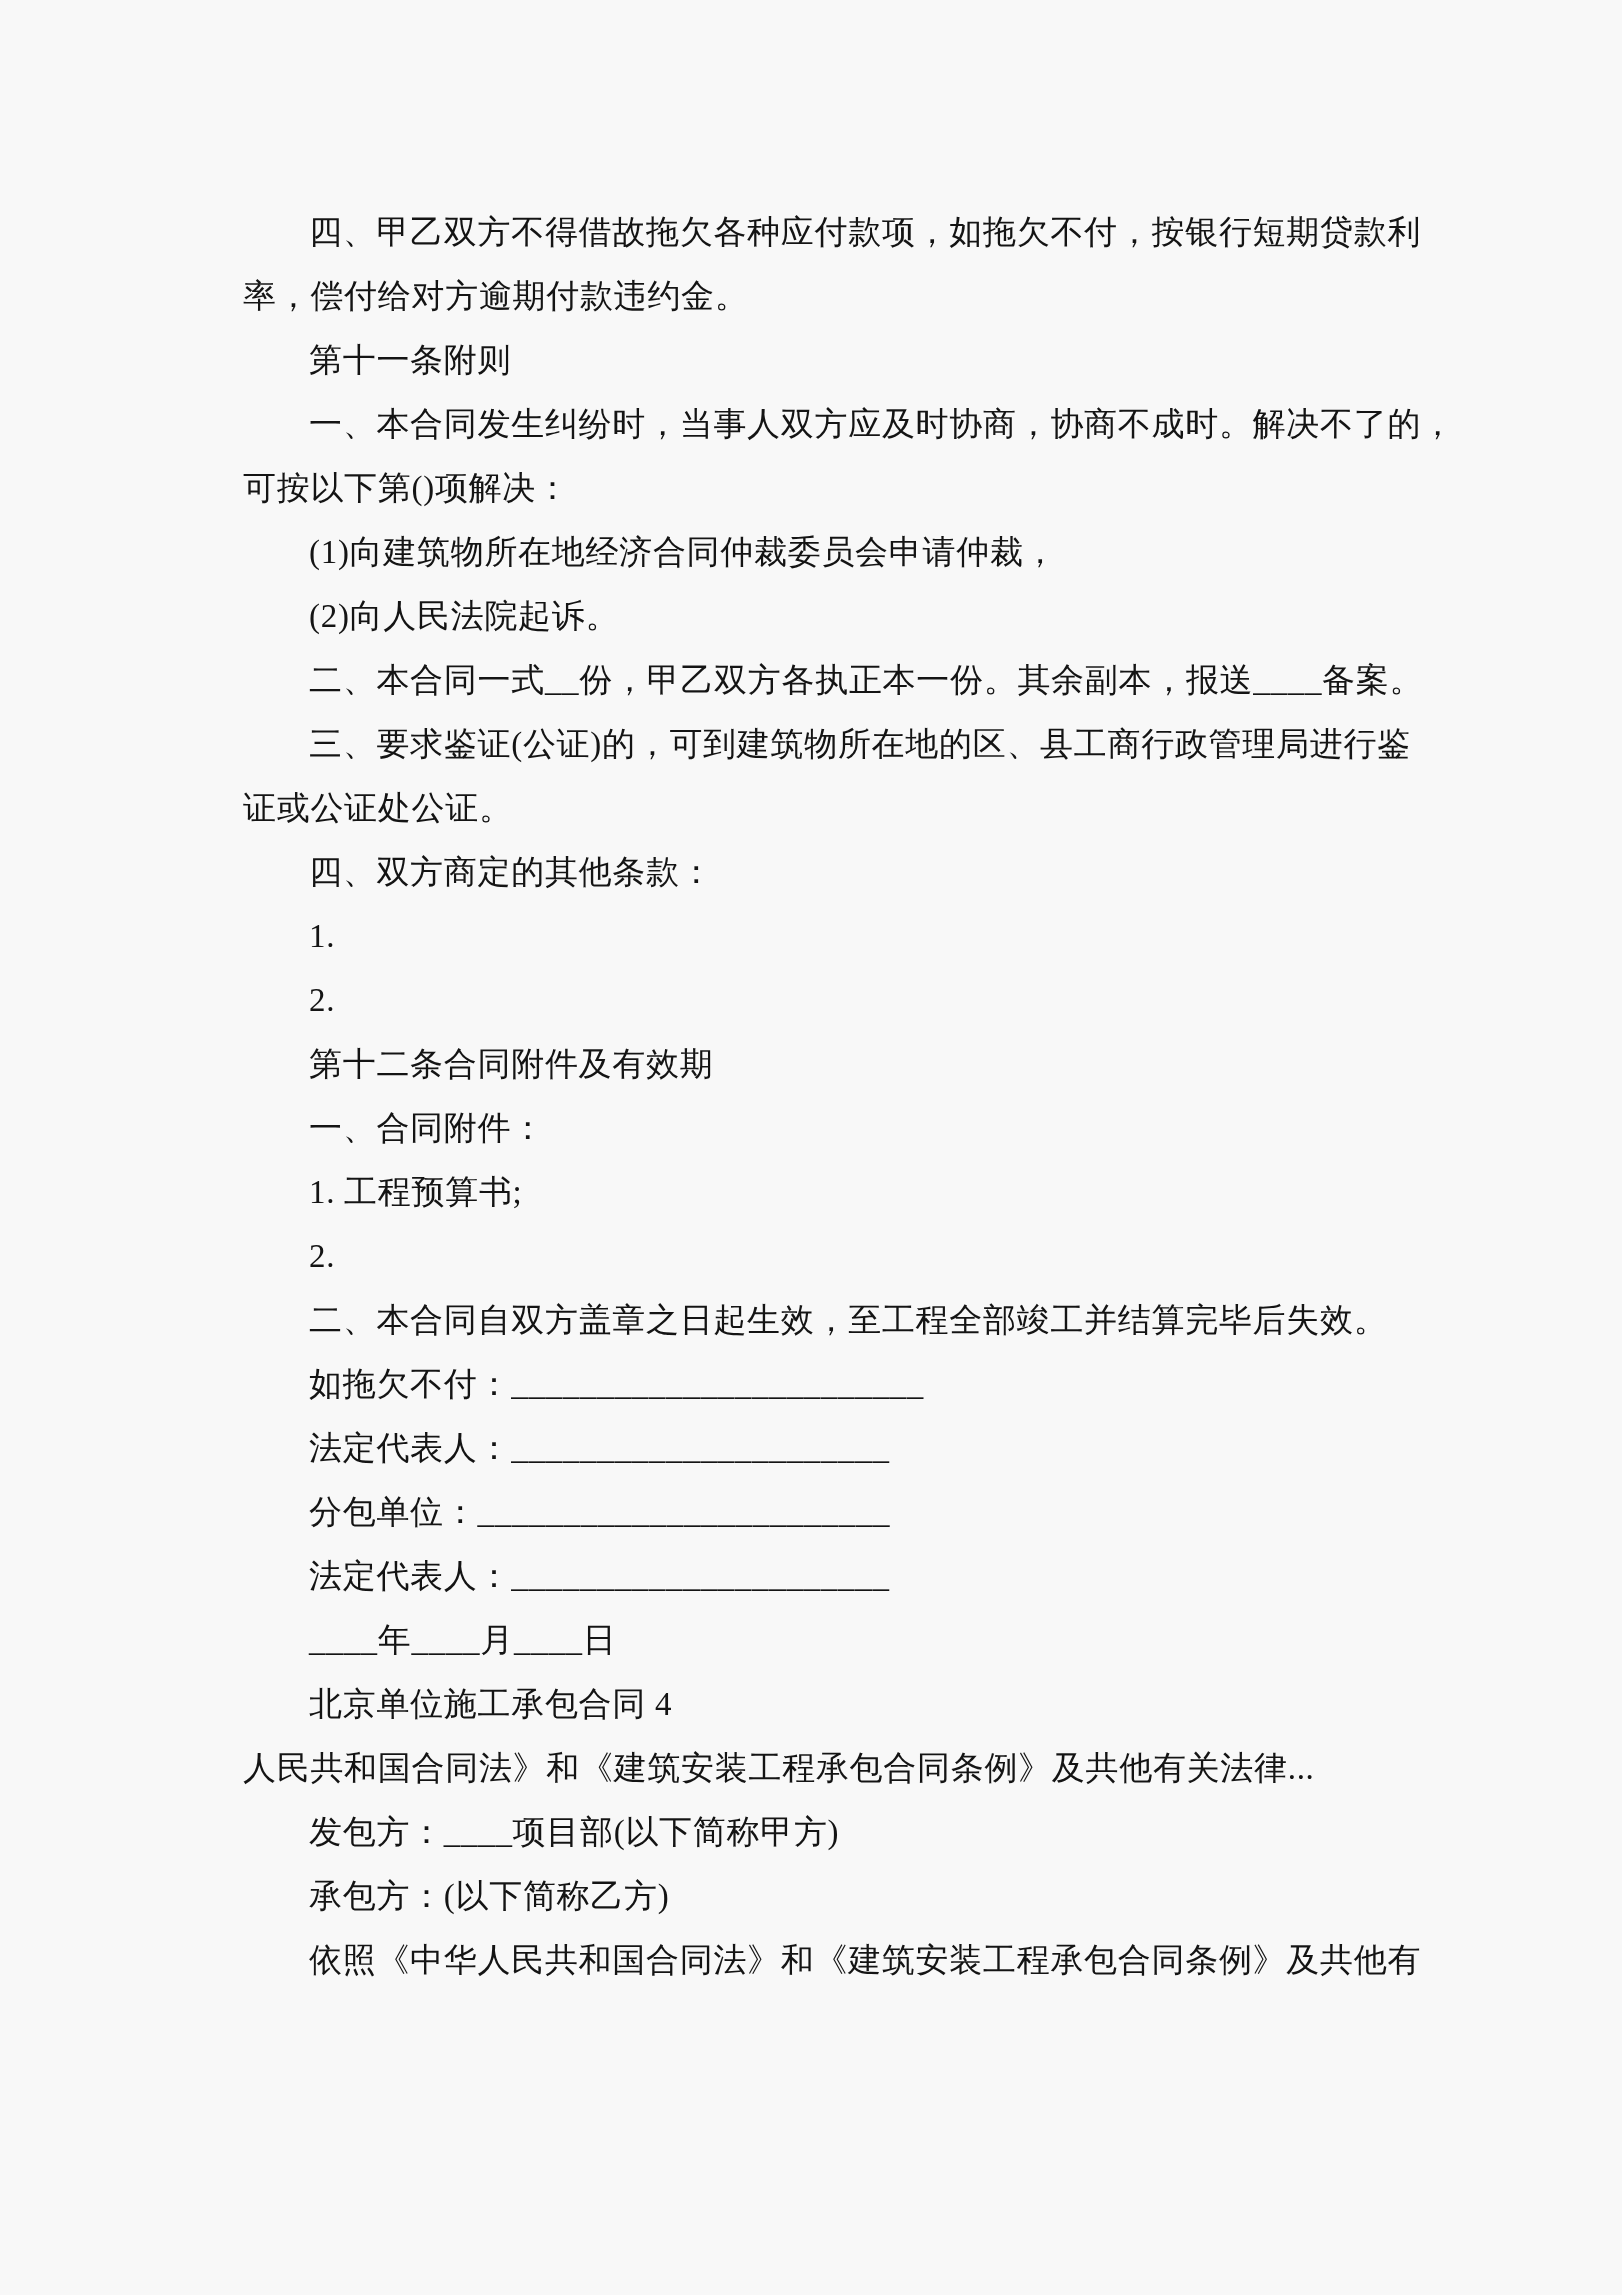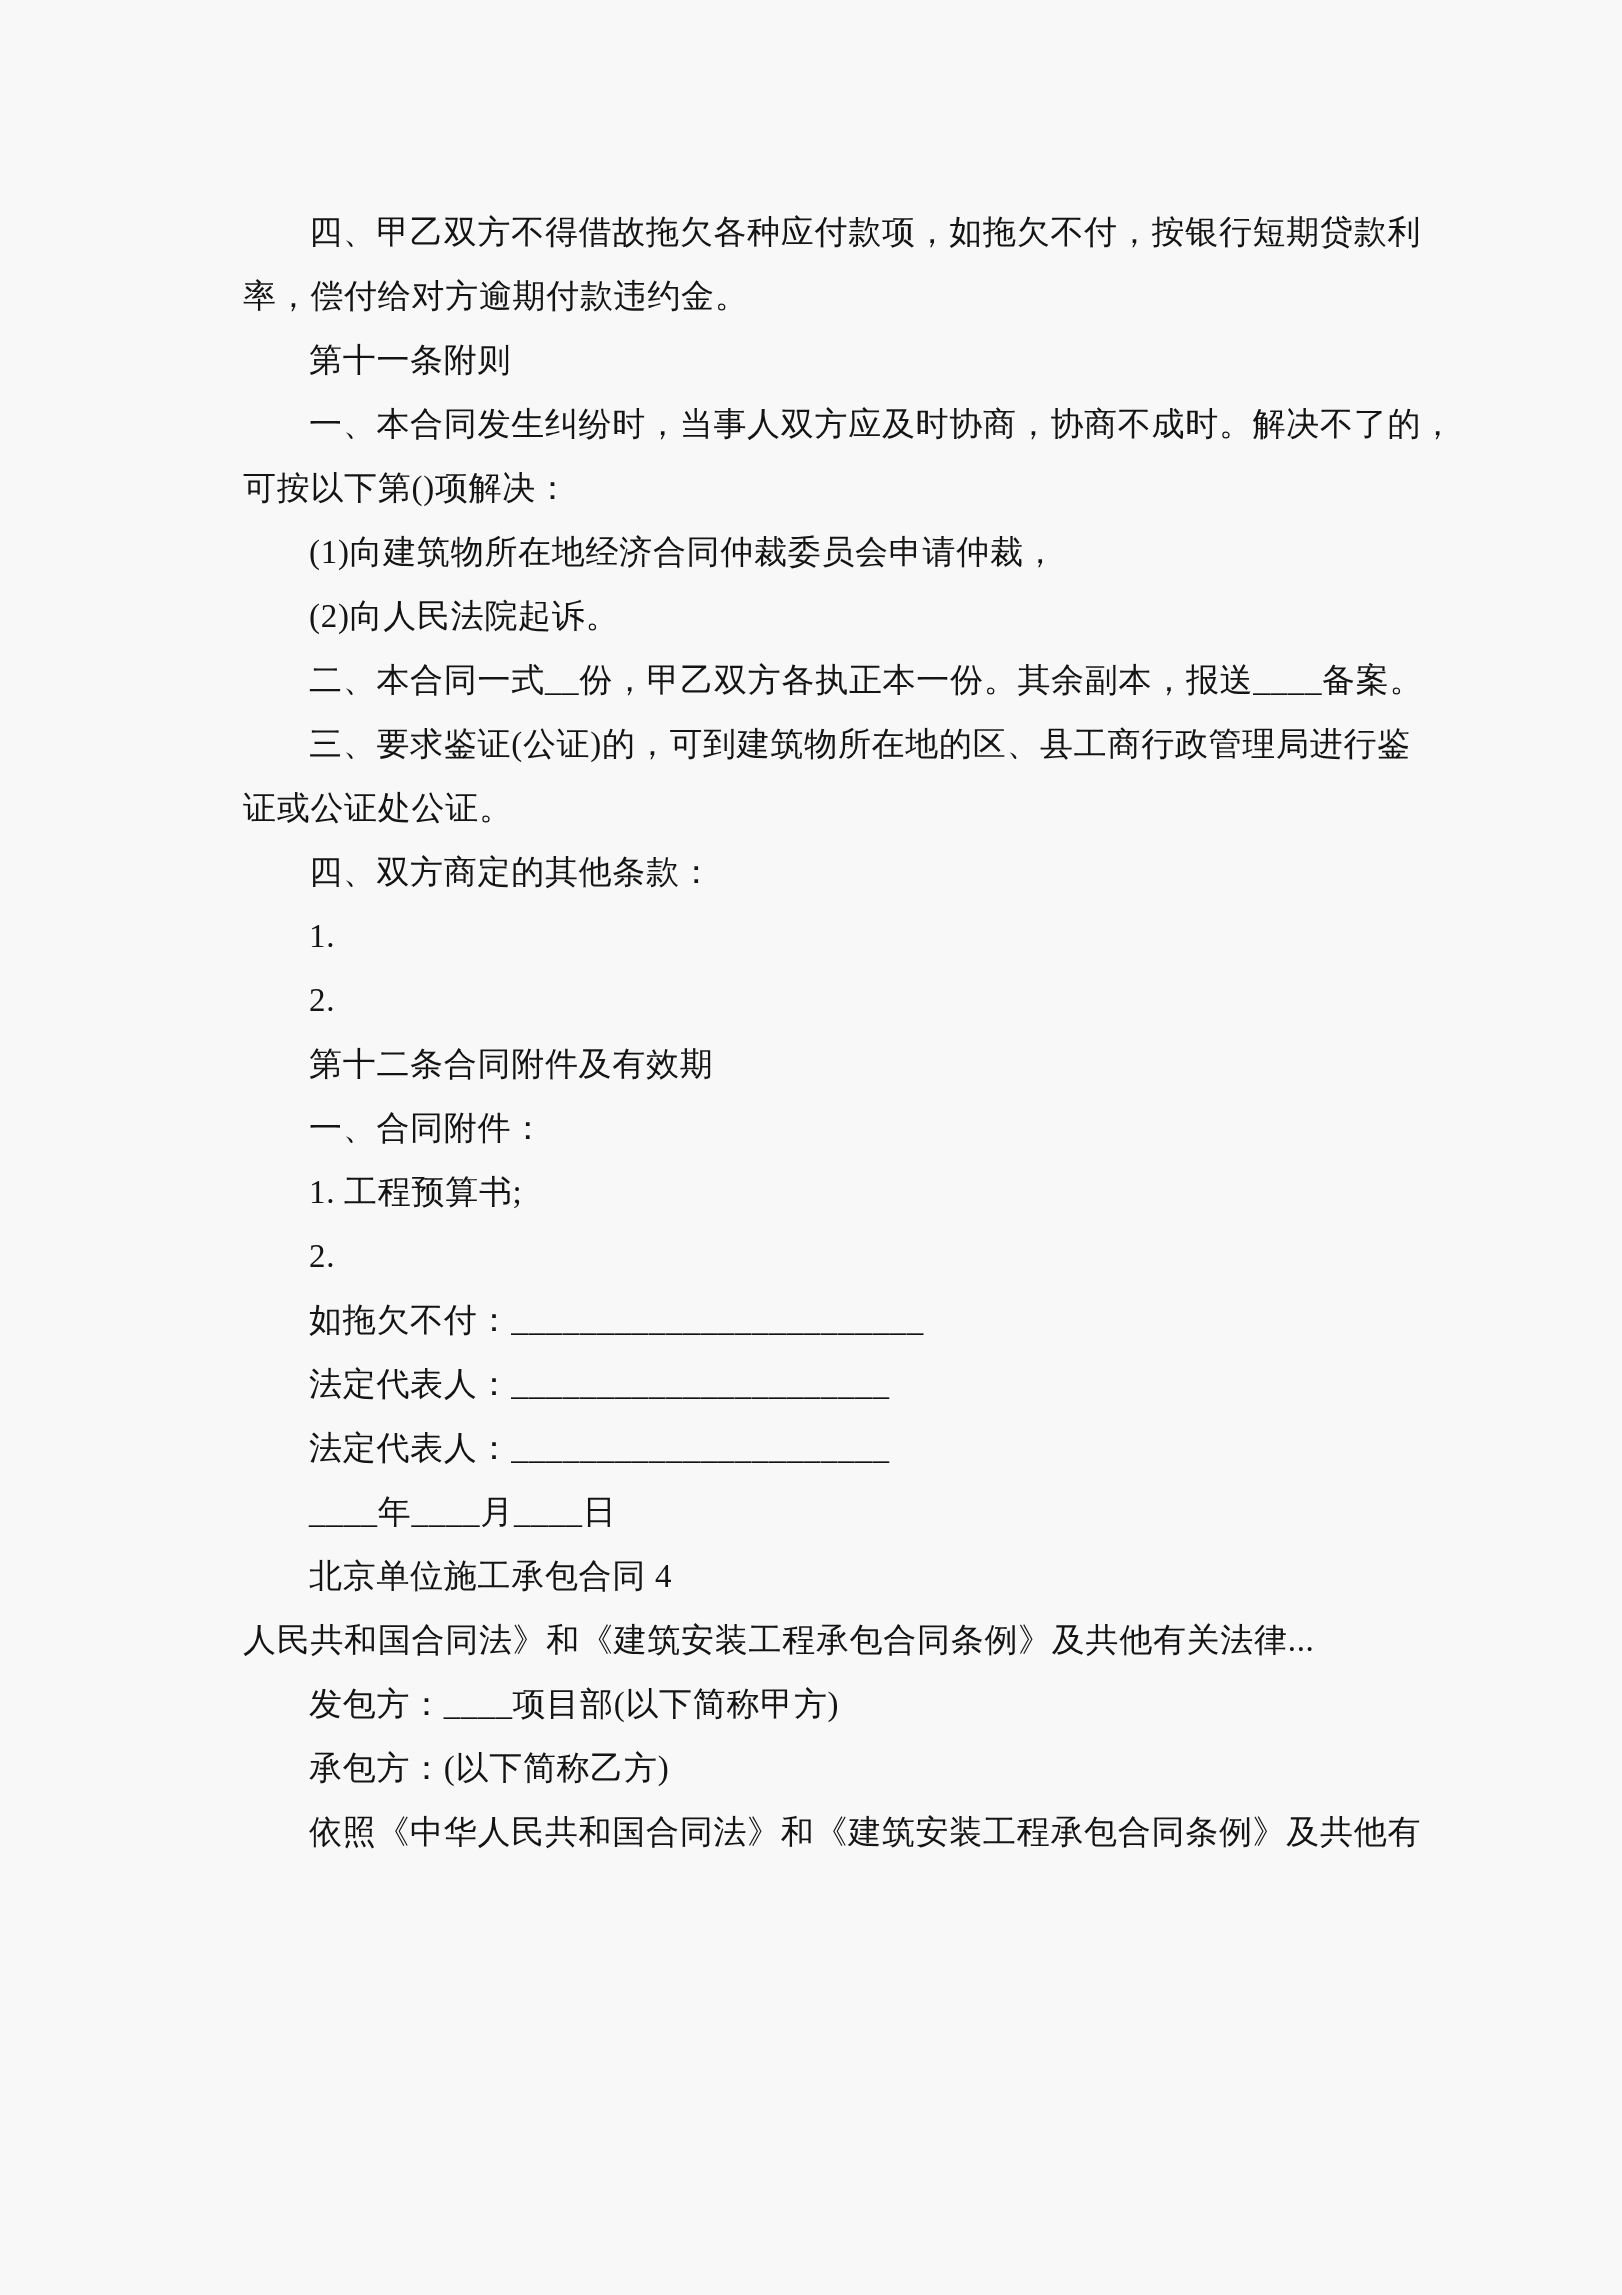--- a/index.html
+++ b/index.html
@@ -47,22 +47,24 @@
     <div class="line indent">二、本合同一式__份，甲乙双方各执正本一份。其余副本，报送____备案。</div>
     <div class="line indent">三、要求鉴证(公证)的，可到建筑物所在地的区、县工商行政管理局进行鉴</div>
     <div class="line">证或公证处公证。</div>
     <div class="line indent">四、双方商定的其他条款：</div>
     <div class="line indent">1.</div>
     <div class="line indent">2.</div>
     <div class="line indent">第十二条合同附件及有效期</div>
     <div class="line indent">一、合同附件：</div>
     <div class="line indent">1. 工程预算书;</div>
     <div class="line indent">2.</div>
+    <div class="line indent">二、本合同自双方盖章之日起生效，至工程全部竣工并结算完毕后失效。</div>
     <div class="line indent">如拖欠不付：________________________</div>
     <div class="line indent">法定代表人：______________________</div>
+    <div class="line indent">分包单位：________________________</div>
     <div class="line indent">法定代表人：______________________</div>
     <div class="line indent">____年____月____日</div>
     <div class="line indent">北京单位施工承包合同 4</div>
     <div class="line">人民共和国合同法》和《建筑安装工程承包合同条例》及共他有关法律...</div>
     <div class="line indent">发包方：____项目部(以下简称甲方)</div>
     <div class="line indent">承包方：(以下简称乙方)</div>
     <div class="line indent">依照《中华人民共和国合同法》和《建筑安装工程承包合同条例》及共他有</div>
   </div>
 </div>
 

